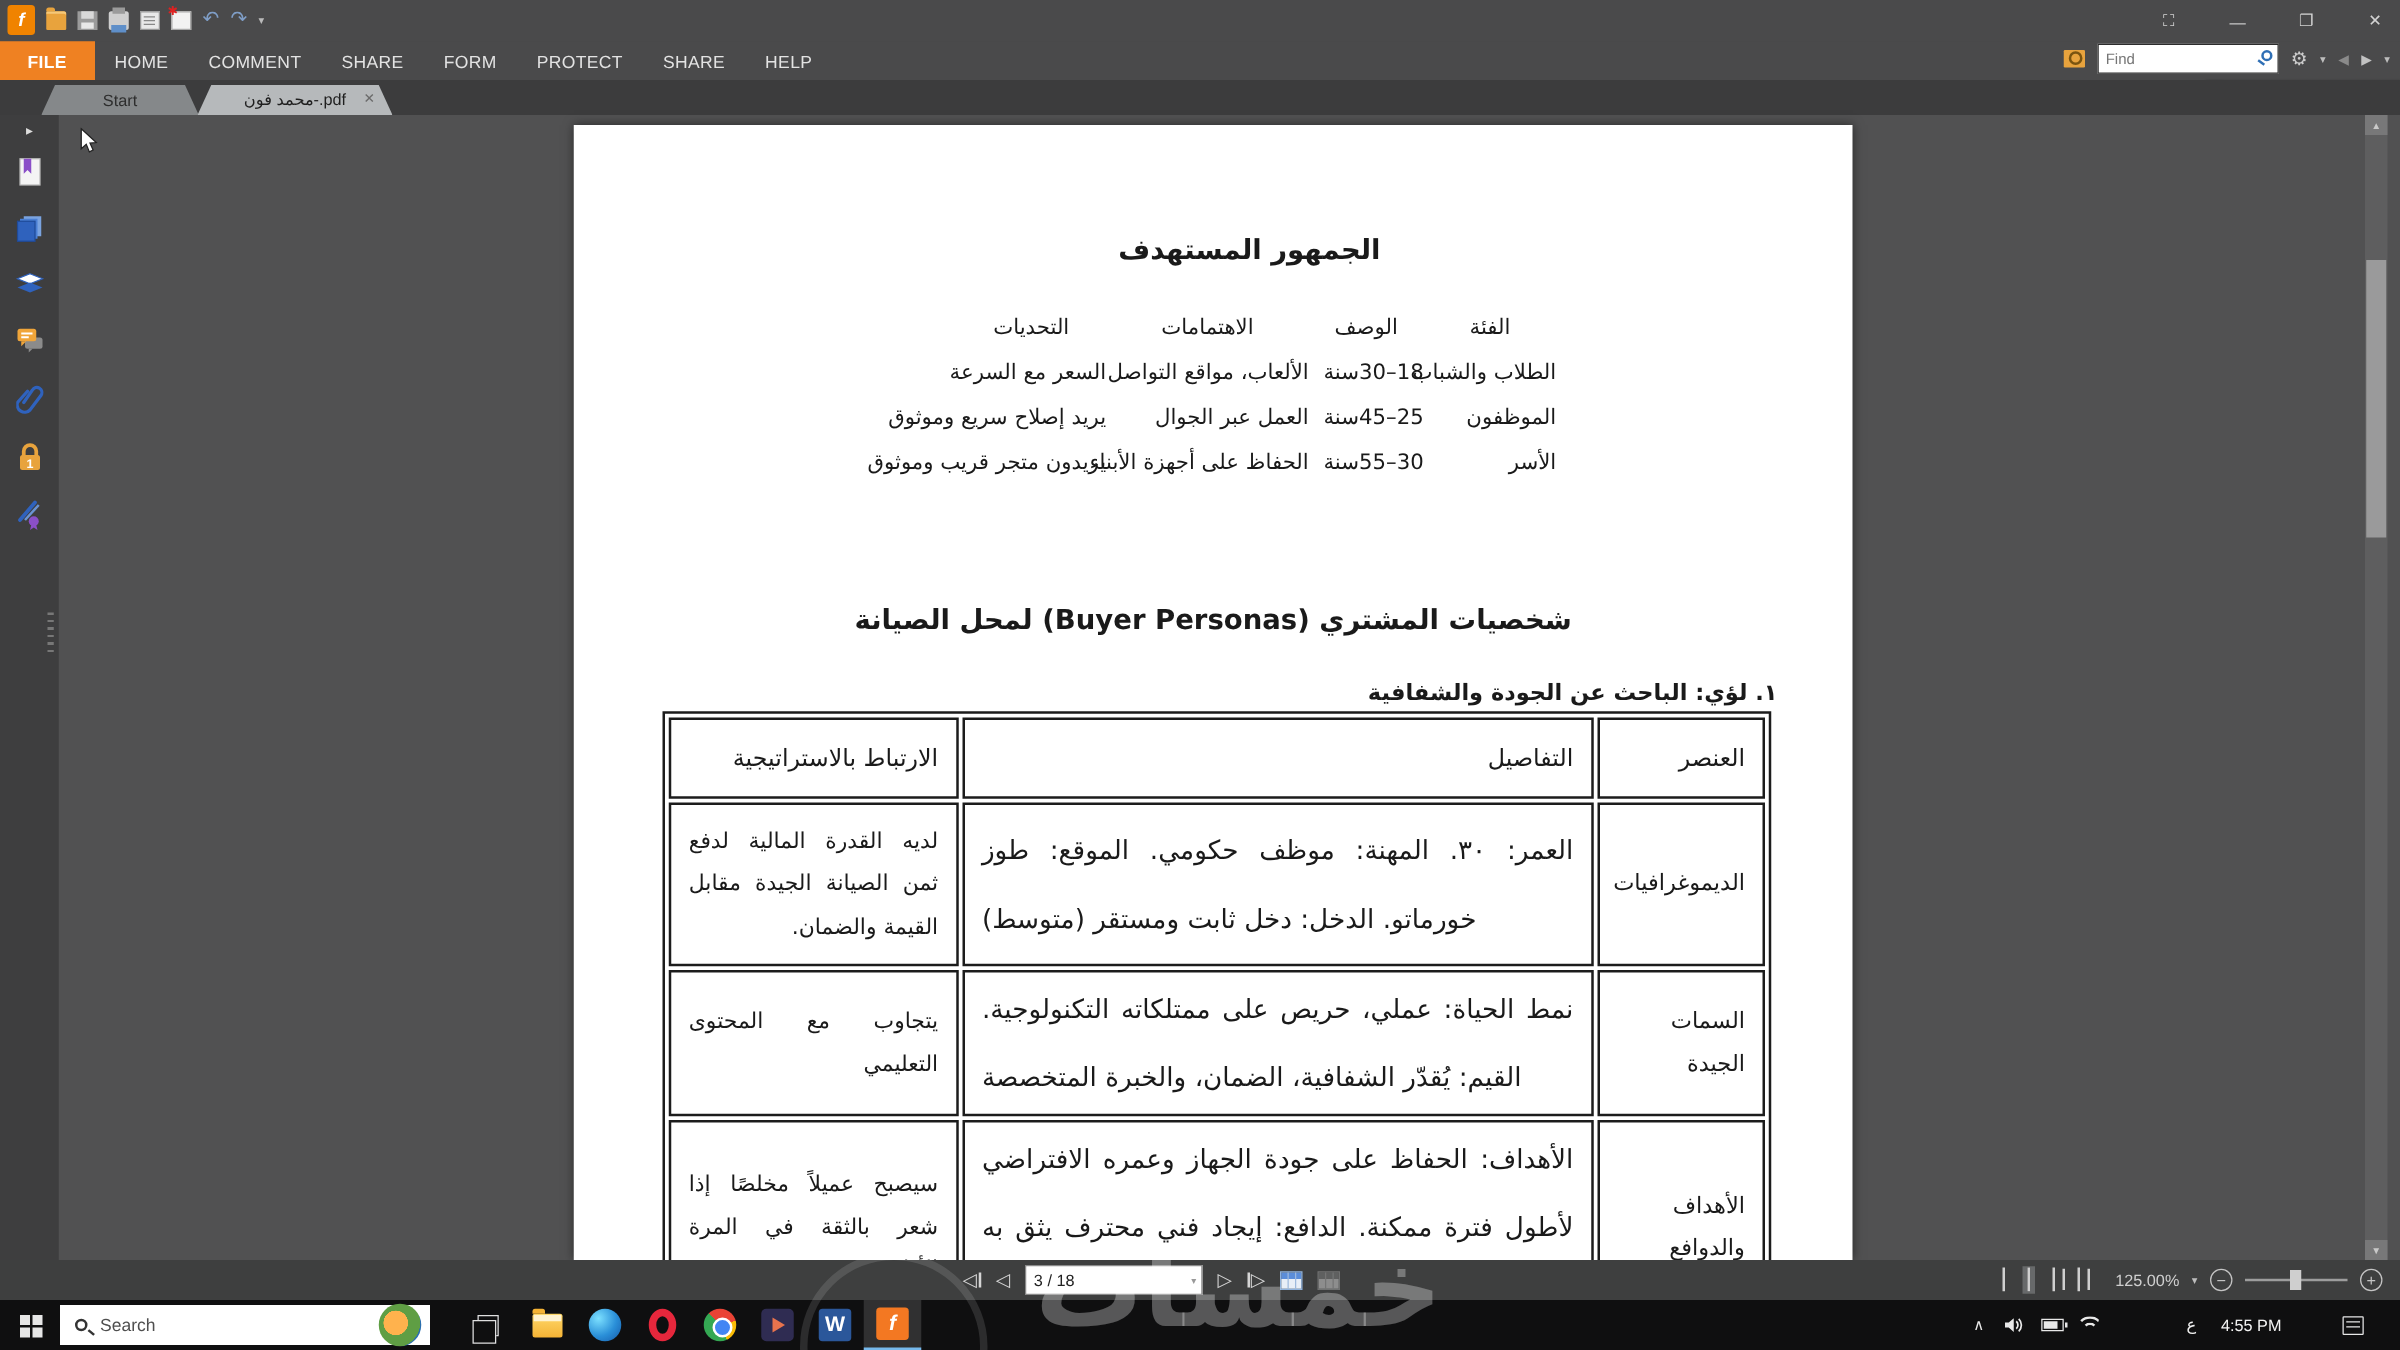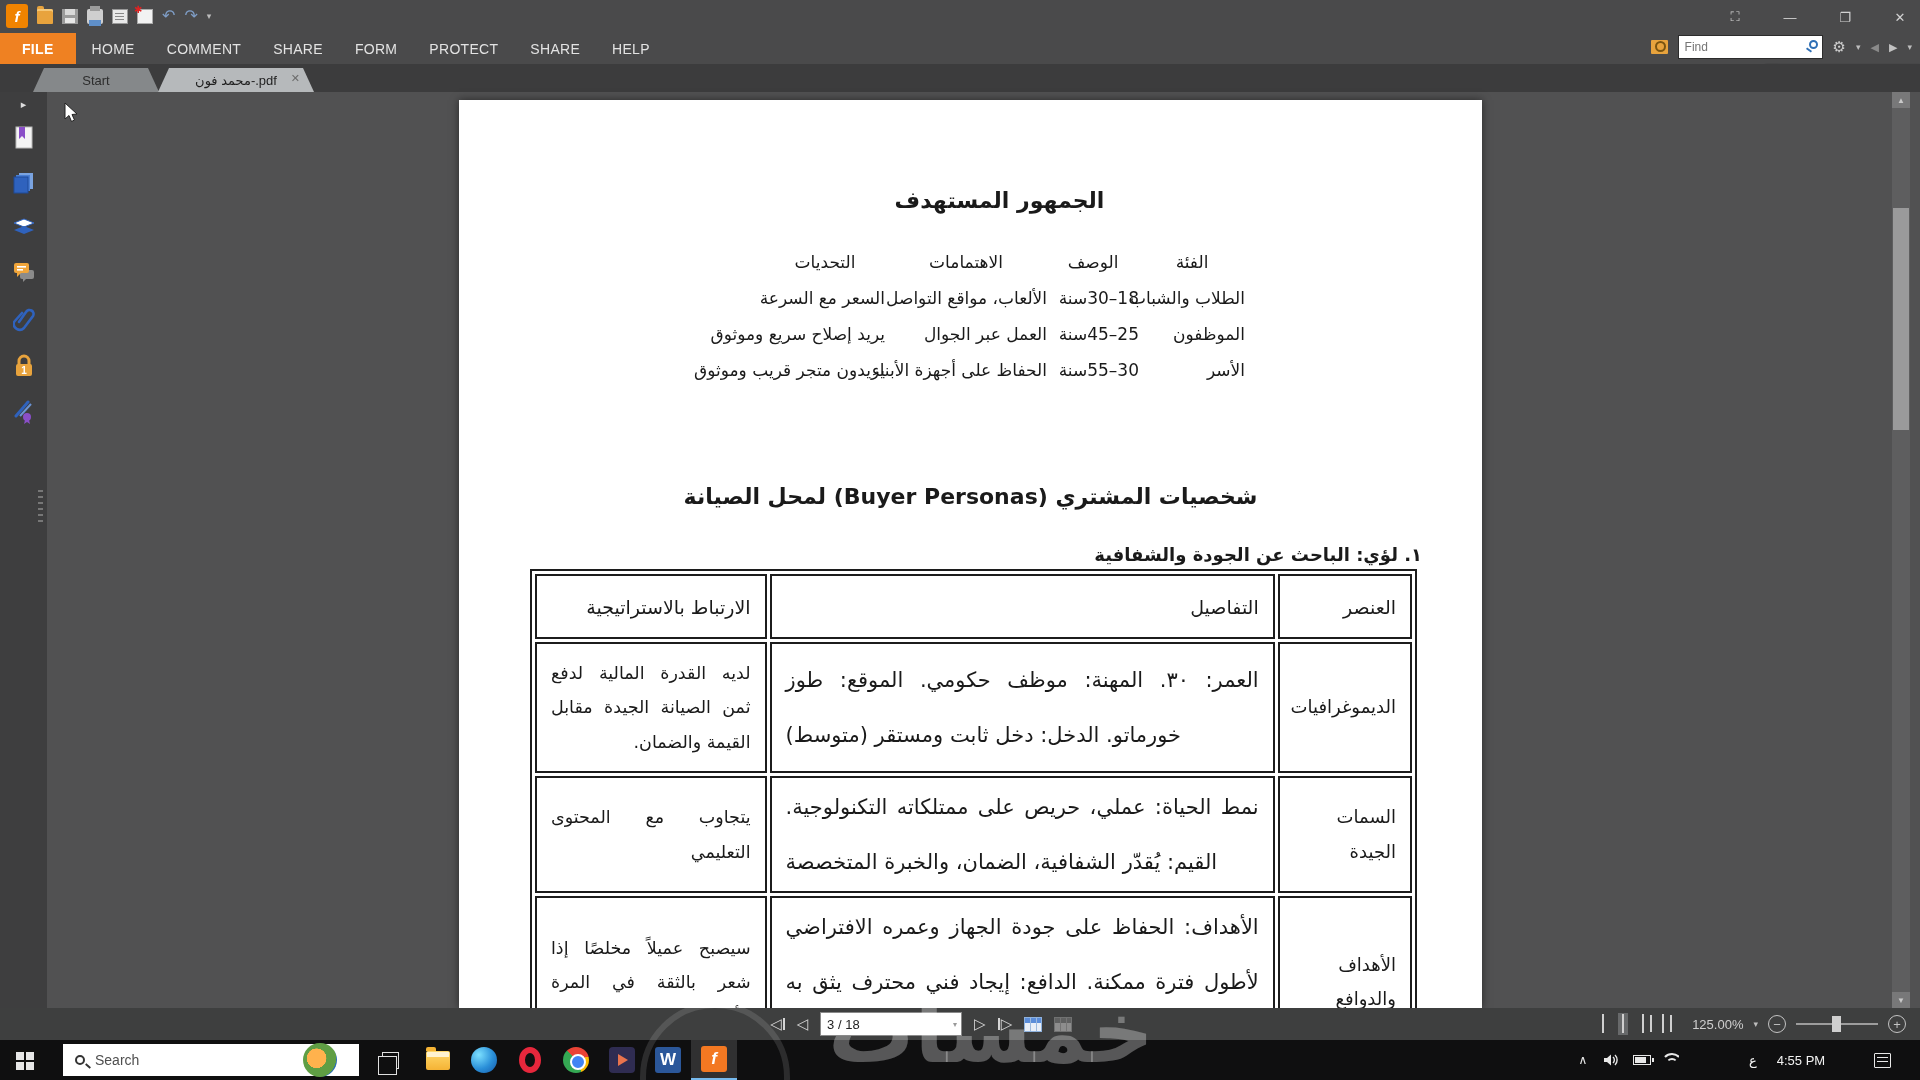--- a/index.html
+++ b/index.html
@@ -115,21 +115,21 @@
   .zslider .handle { position:absolute; left:36px; top:1px; width:9px; height:16px; background:#cfcfcf; }
 
   
   .watermark { position:absolute; left:828px; top:982px; z-index:100; pointer-events:none; color:rgba(255,255,255,.30); font-size:86px; font-weight:bold; font-family:"DejaVu Sans",sans-serif; direction:rtl; }
   .wm-arc { position:absolute; left:640px; top:1002px; width:150px; height:150px; border:6px solid rgba(255,255,255,.12); border-radius:50%; z-index:100; pointer-events:none; }
 
   
   .taskbar { position:absolute; left:0; top:1040px; width:1920px; height:40px; background:#0f0f10; z-index:50; }
   .tb-item { position:absolute; top:0; height:40px; display:flex; align-items:center; justify-content:center; }
   .winlogo { width:8px; height:8px; background:#e6e6e6; box-shadow:10px 0 0 #e6e6e6, 0 10px 0 #e6e6e6, 10px 10px 0 #e6e6e6; margin:-9px 0 0 -9px; }
-  .searchbox { position:absolute; left:48px; top:4px; width:296px; height:32px; background:#fff; display:flex; align-items:center; gap:10px; padding-left:12px;margin-left:15px; }
+  .searchbox { position:absolute; left:48px; top:4px; width:296px; height:32px; background:#fff; display:flex; align-items:center; gap:10px; padding-left:12px; }
   .mag-dark { width:10px; height:10px; border:2px solid #333; border-radius:50%; position:relative; }
   .mag-dark:after { content:""; position:absolute; left:8px; top:8px; width:6px; height:2px; background:#333; transform:rotate(40deg); }
   .search-text { color:#4f4f4f; font-size:14px; }
   .highlight-blob { position:absolute; left:303px; top:3px; width:34px; height:34px; border-radius:50%; background:radial-gradient(circle at 40% 45%, #ffb24d 0 35%, #5f9e44 36% 70%, #2b6fae 71%); }
   .taskview { width:17px; height:17px; border:1.5px solid #e0e0e0; position:relative; background:#0f0f10; }
   .taskview:before { content:""; position:absolute; left:-5px; top:3px; width:17px; height:17px; border:1.5px solid #e0e0e0; background:#0f0f10; }
   .ic-explorer { width:24px; height:19px; background:linear-gradient(180deg,#ffd96b,#f5b335); border-radius:2px; position:relative; }
   .ic-explorer:before { content:""; position:absolute; left:0; top:-4px; width:10px; height:4px; background:#f5b335; border-radius:2px 2px 0 0; }
   .ic-explorer:after { content:""; position:absolute; left:1px; top:1px; width:22px; height:5px; background:#fff3d0; }
   .ic-edge { width:26px; height:26px; border-radius:50%; background:radial-gradient(circle at 30% 30%, #7ce0ff, #2a8fd8 55%, #1559a8); }

